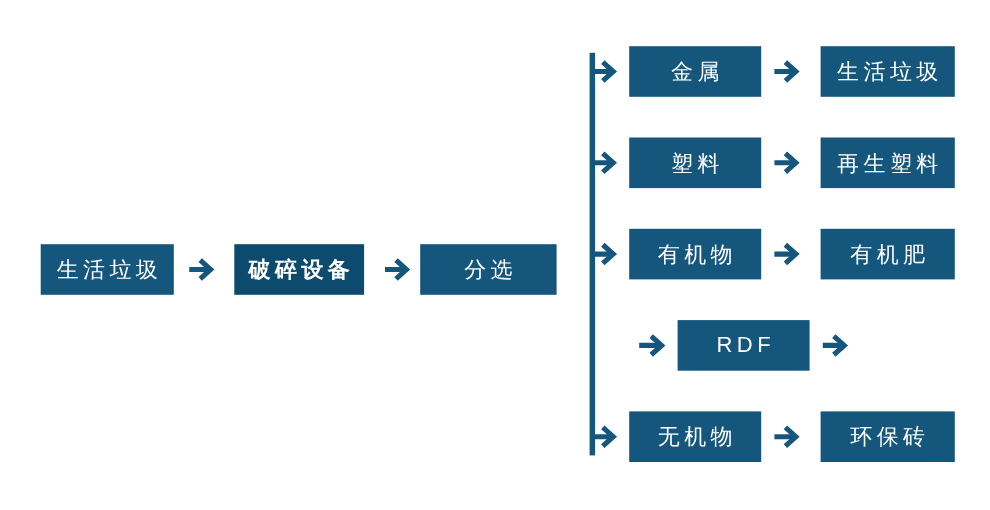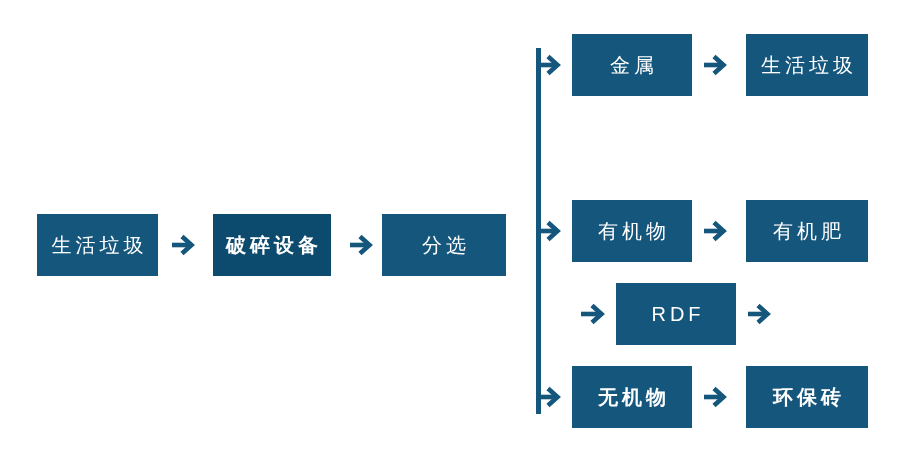--- a/index.html
+++ b/index.html
@@ -18,21 +18,21 @@
   .row {
     position: absolute;
     display: flex;
     align-items: center;
     height: 46px;
   }
   .node {
     display: flex;
     align-items: center;
     justify-content: center;
-    height: 62px;
+    height: 46px;
     box-sizing: border-box;
     color: #ffffff;
     font-size: 20px;
     letter-spacing: 4px;
     padding-left: 4px; 
     white-space: nowrap;
   }
   .node.blue { background: #15567d; }
   .node.red  { background: #0c4a6e; font-weight: bold; }
 
@@ -65,21 +65,21 @@
     height: 366px;
     background: #15567d;
   }
 
   
   .branch-row { left: 537px; }
   .branch-row.r1 { top: 42px; }
   .branch-row.r2 { top: 125px; }
   .branch-row.r3 { top: 208px; font-family: Liberation Mono, monospace; }
   .branch-row.r4 { top: 291px; margin-left: 44px; }
-  .branch-row.r5 { top: 374px; font-weight: bold; }
+  .branch-row.r5 { top: 374px; }
   .branch-row .cat { width: 120px; margin-left: 5px; }
   .branch-row .mid-arrow { margin-left: 11px; }
   .branch-row .out { width: 122px; margin-left: 13px; }
 </style>
 </head>
 <body>
 
 <div class="canvas">
 
   <div class="row main-row">
@@ -104,20 +104,32 @@
       <path d="M11 3.5 L20.5 12 L11 20.5"></path>
     </svg>
     <div class="node blue cat">金属</div>
     <svg class="arrow-svg mid-arrow" width="30" height="24" viewBox="0 0 30 24">
       <path d="M1 12 H19.5"></path>
       <path d="M11 3.5 L20.5 12 L11 20.5"></path>
     </svg>
     <div class="node blue out">生活垃圾</div>
   </div>
 
+  <div class="row branch-row r2">
+    <svg class="arrow-svg" width="30" height="24" viewBox="0 0 30 24">
+      <path d="M0 12 H19.5"></path>
+      <path d="M11 3.5 L20.5 12 L11 20.5"></path>
+    </svg>
+    <div class="node blue cat">塑料</div>
+    <svg class="arrow-svg mid-arrow" width="30" height="24" viewBox="0 0 30 24">
+      <path d="M1 12 H19.5"></path>
+      <path d="M11 3.5 L20.5 12 L11 20.5"></path>
+    </svg>
+    <div class="node blue out">再生塑料</div>
+  </div>
 
   <div class="row branch-row r3">
     <svg class="arrow-svg" width="30" height="24" viewBox="0 0 30 24">
       <path d="M0 12 H19.5"></path>
       <path d="M11 3.5 L20.5 12 L11 20.5"></path>
     </svg>
     <div class="node blue cat">有机物</div>
     <svg class="arrow-svg mid-arrow" width="30" height="24" viewBox="0 0 30 24">
       <path d="M1 12 H19.5"></path>
       <path d="M11 3.5 L20.5 12 L11 20.5"></path>

